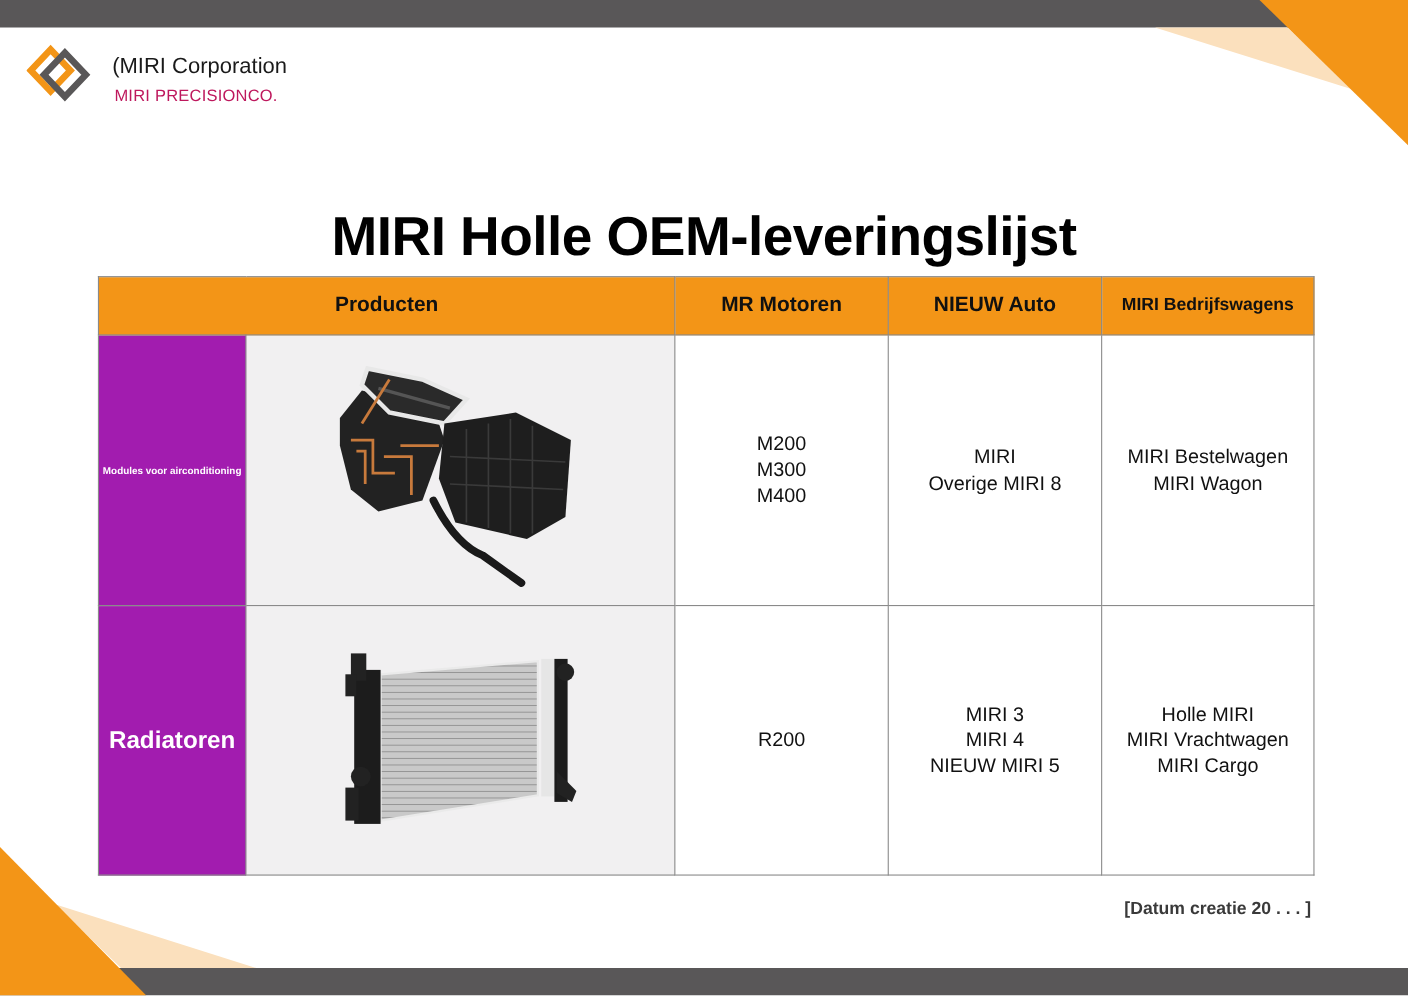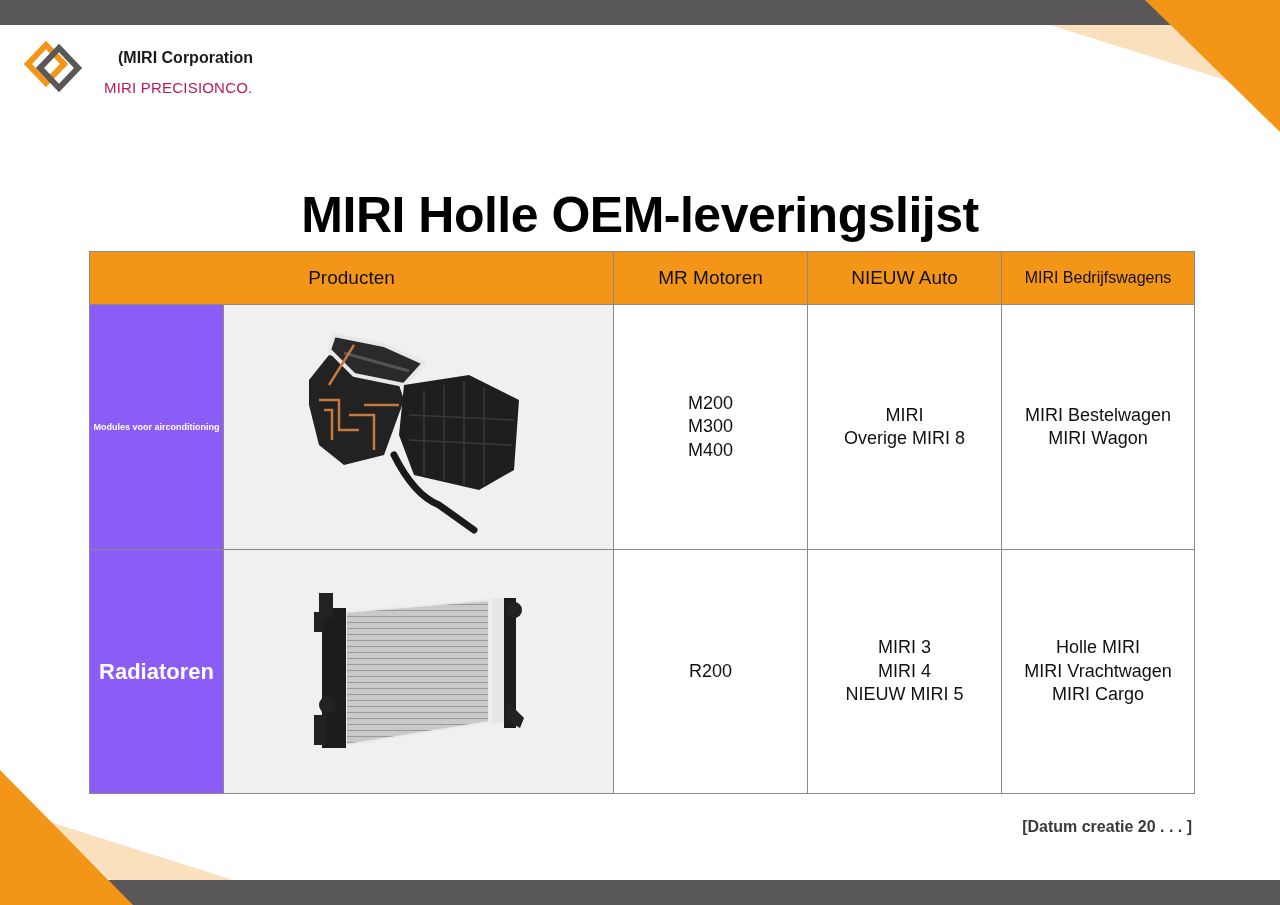--- a/index.html
+++ b/index.html
@@ -1,26 +1,26 @@
 <!DOCTYPE html>
 <html><head>
 <meta charset="utf-8">
 <style>
   html, body { margin:0; padding:0; }
   body { width:1280px; height:905px; position:relative; overflow:hidden; background:#ffffff; font-family:"Liberation Sans", "DejaVu Sans", sans-serif; color:#111; }
   .deco { position:absolute; left:0; top:0; width:1280px; height:905px; pointer-events:none; }
   .logo { position:absolute; left:24px; top:40px; width:70px; height:60px; }
-  .company-name { position:absolute; left:102px; top:49px; font-size:16px; font-weight:bold; color:#1a1a1a;margin-left:16px; }
+  .company-name { position:absolute; left:102px; top:49px; font-size:20px; font-weight:normal; color:#1a1a1a; }
   .company-sub { position:absolute; left:104px; top:79px; font-size:15px; color:#be185d; letter-spacing:0.2px; }
   .page-title { position:absolute; left:0; width:1280px; top:158px; text-align:center; font-size:50px; font-weight:bold; color:#000; letter-spacing:-0.5px;margin-top:28px; }
   table.supply { position:absolute; left:89px; top:251px; border-collapse:collapse; table-layout:fixed; width:1105px; }
   table.supply th, table.supply td { border:1px solid #8a8a8a; padding:0; text-align:center; vertical-align:middle; }
-  table.supply th { background:#f39517; height:52px; font-size:19px; font-weight:normal; color:#111;margin-top:36px; }
+  table.supply th { background:#f39517; height:52px; font-size:19px; font-weight:bold; color:#111;margin-top:36px; }
   table.supply th.narrow { font-size:16px; }
-  td.label-cell { background:#8b5cf6; color:#fff; font-weight:bold; width:134px; }
+  td.label-cell { background:#a21caf; color:#fff; font-weight:bold; width:134px; }
   td.label-cell.small { font-size:9px; }
   td.label-cell.big { font-size:22px; }
   td.img-cell { background:#f1f0f1; width:389px; }
   td.val { font-size:18px; line-height:23.5px; background:#fff; }
   tr.r1 td { height:240px; }
   tr.r2 td { height:239px; }
   .val-line { display:block; }
   .footer-date { position:absolute; right:88px; top:818px; font-size:16px; font-weight:bold; color:#3a3a3a; }
 </style>
 </head>

